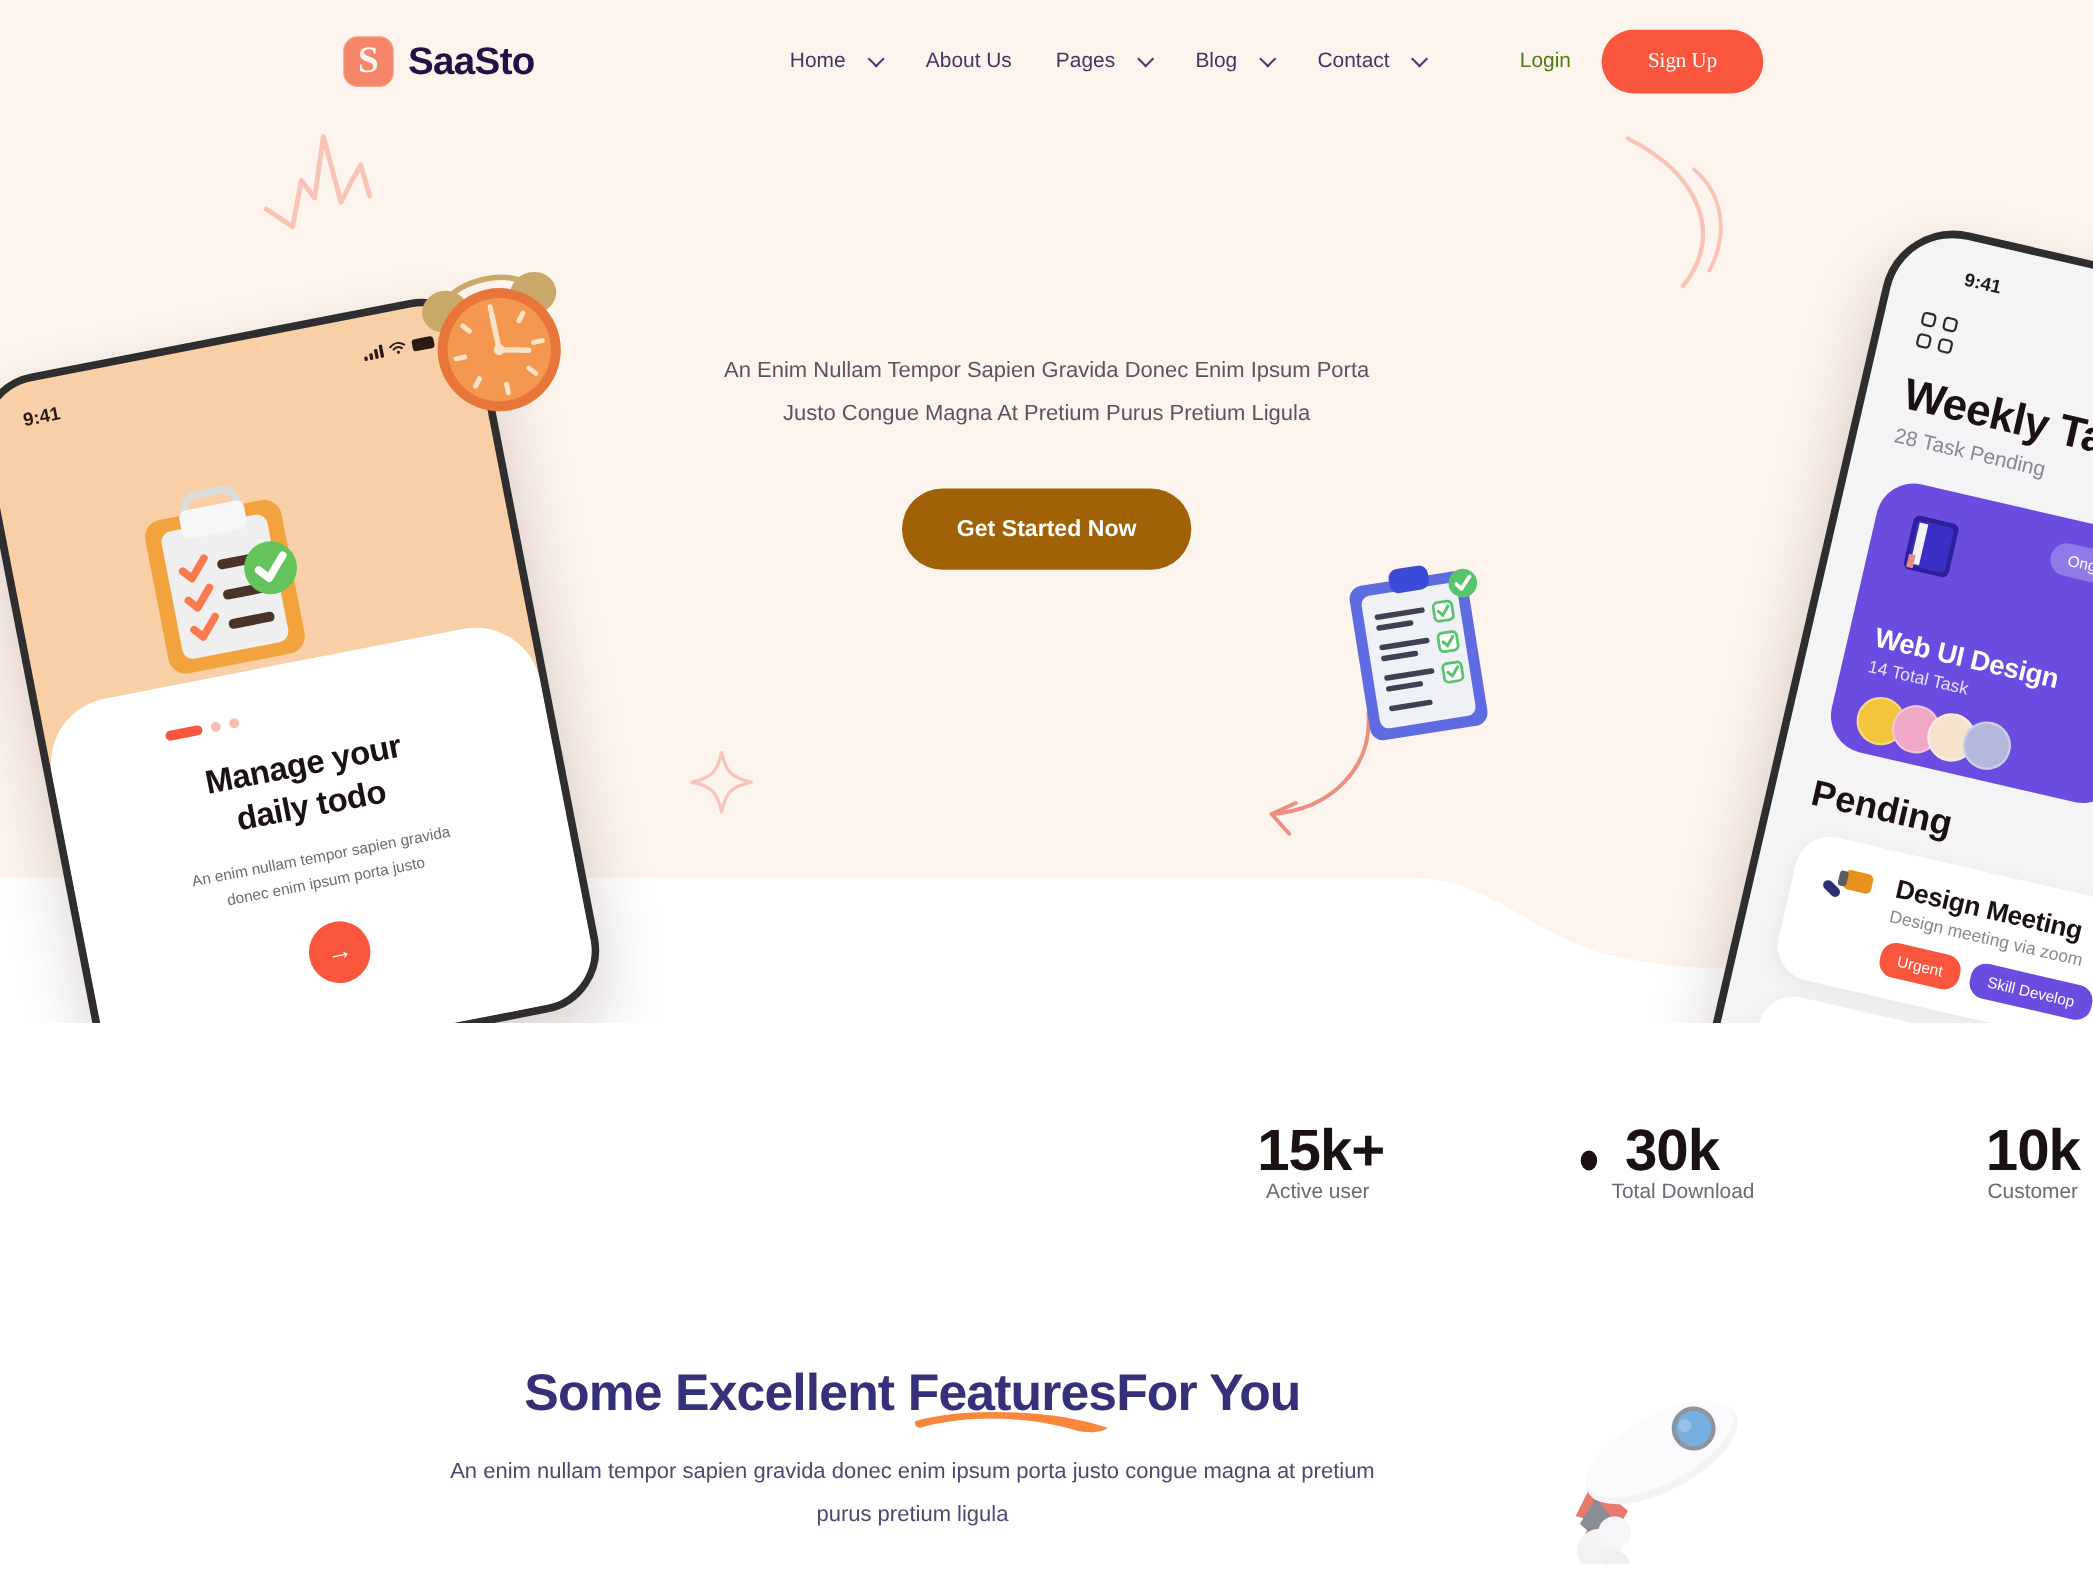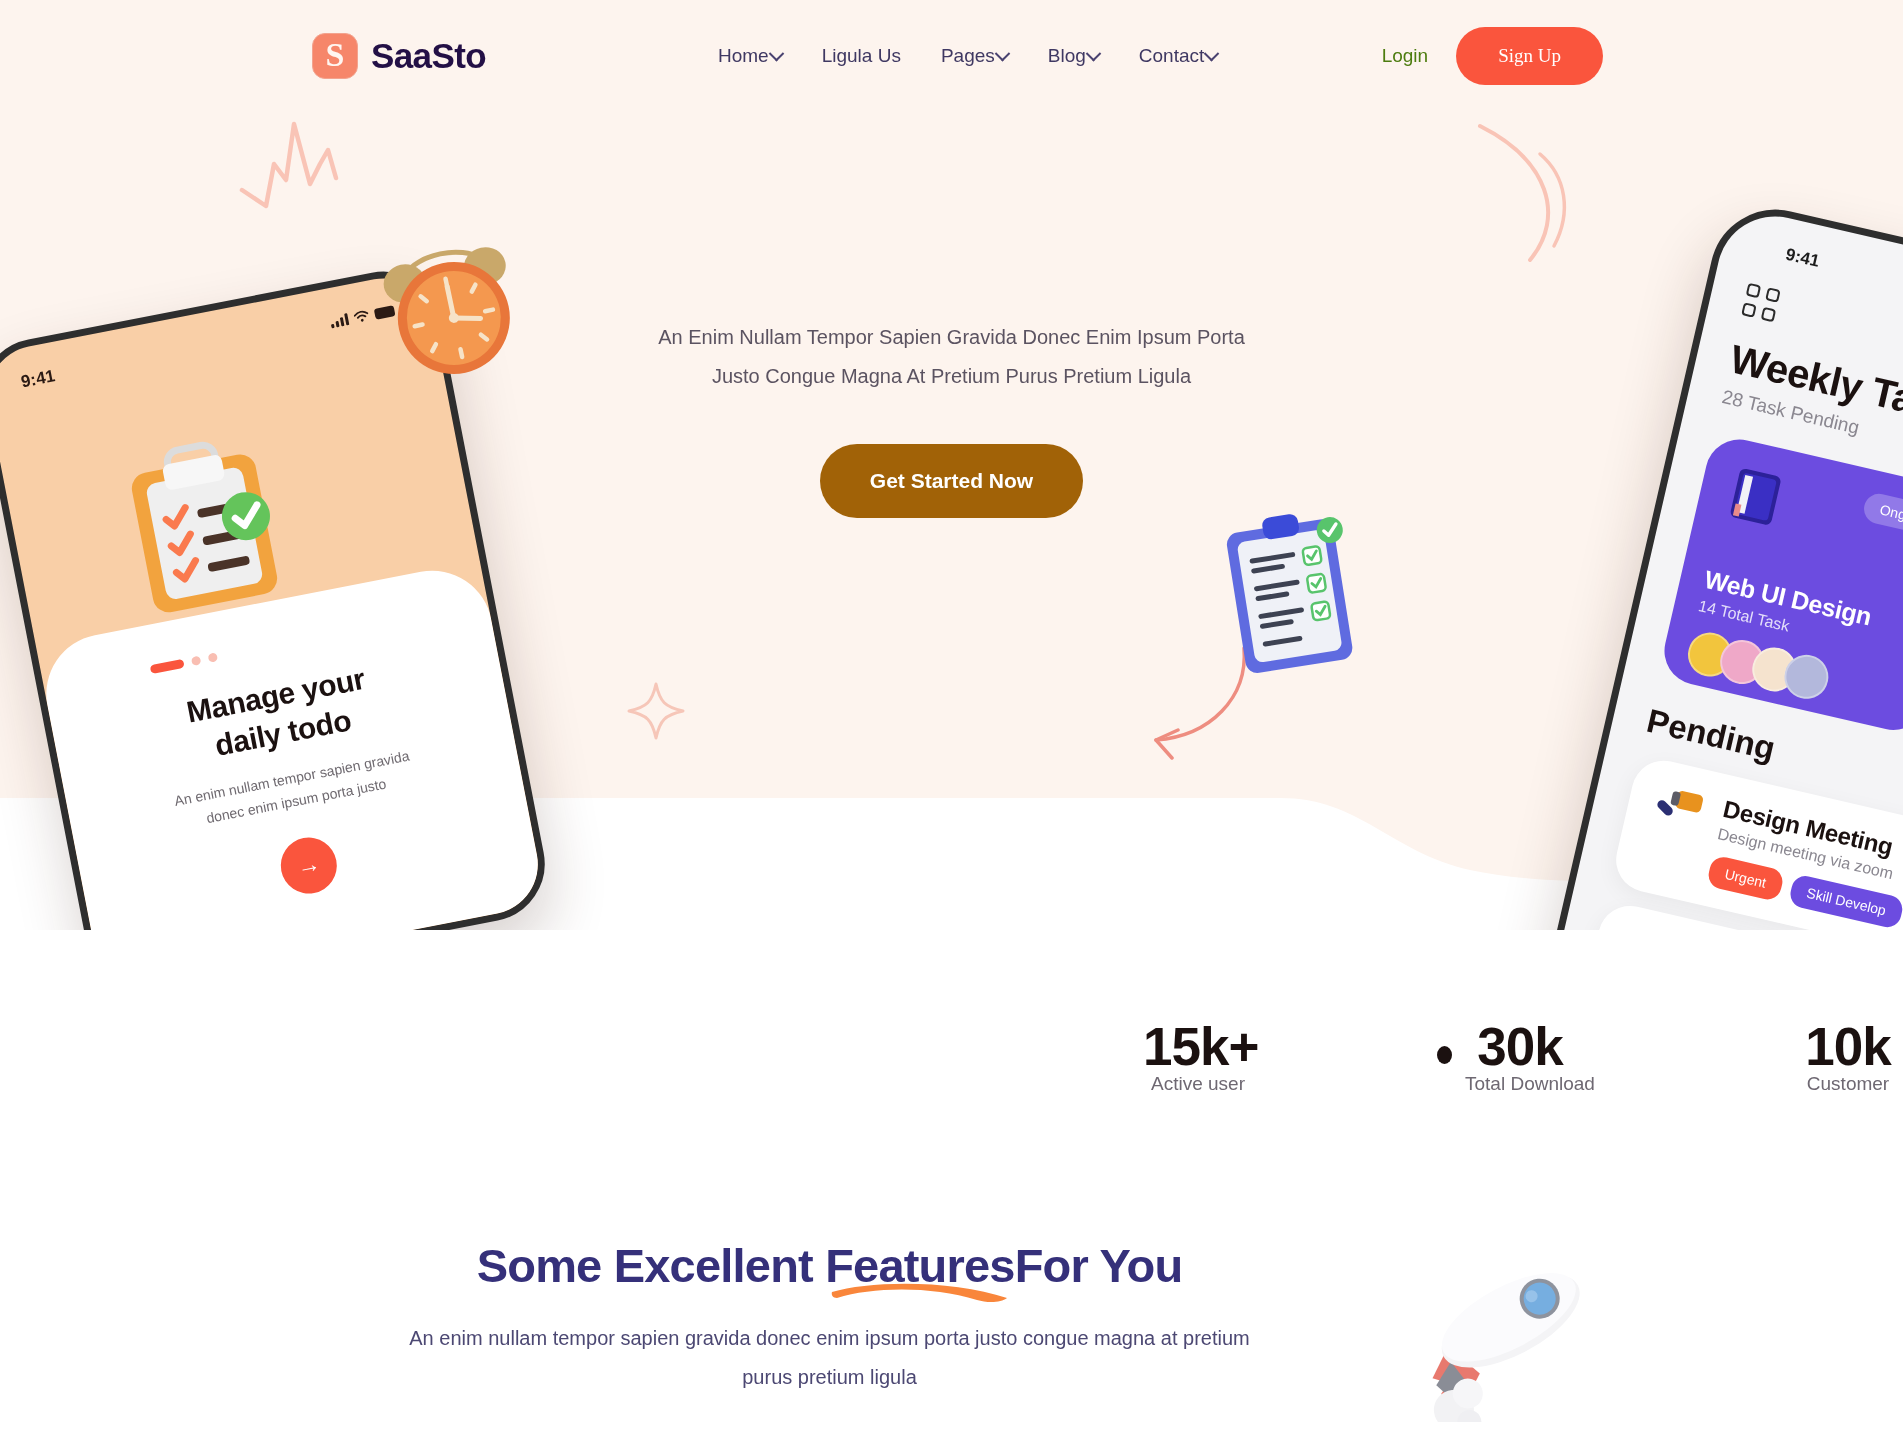--- a/index.html
+++ b/index.html
@@ -82,21 +82,21 @@
   .nav-links {
     position: absolute;
     left: 718px;
     display: flex;
     align-items: center;
     gap: 40px;
   }
   .nav-item {
     display: flex;
     align-items: center;
-    gap: 2px;
+    gap: 22px;
     font-size: 19px;
     color: #3F3862;
     cursor: pointer;
     white-space: nowrap;
   }
   .chev {
     width: 11px; height: 11px;
     border-right: 2px solid #4A4270;
     border-bottom: 2px solid #4A4270;
     transform: rotate(45deg) translate(-2px,-2px);
@@ -410,21 +410,21 @@
       <div class="brand-mark">S</div>
       <div class="brand-name">SaaSto</div>
     </div>
 
     <div class="nav-links">
       <div class="nav-item">
         <span>Home</span>
         <span class="chev"></span>
       </div>
       <div class="nav-item">
-        <span>Ligula Us</span>
+        <span>About Us</span>
       </div>
       <div class="nav-item">
         <span>Pages</span>
         <span class="chev"></span>
       </div>
       <div class="nav-item">
         <span>Blog</span>
         <span class="chev"></span>
       </div>
       <div class="nav-item">

